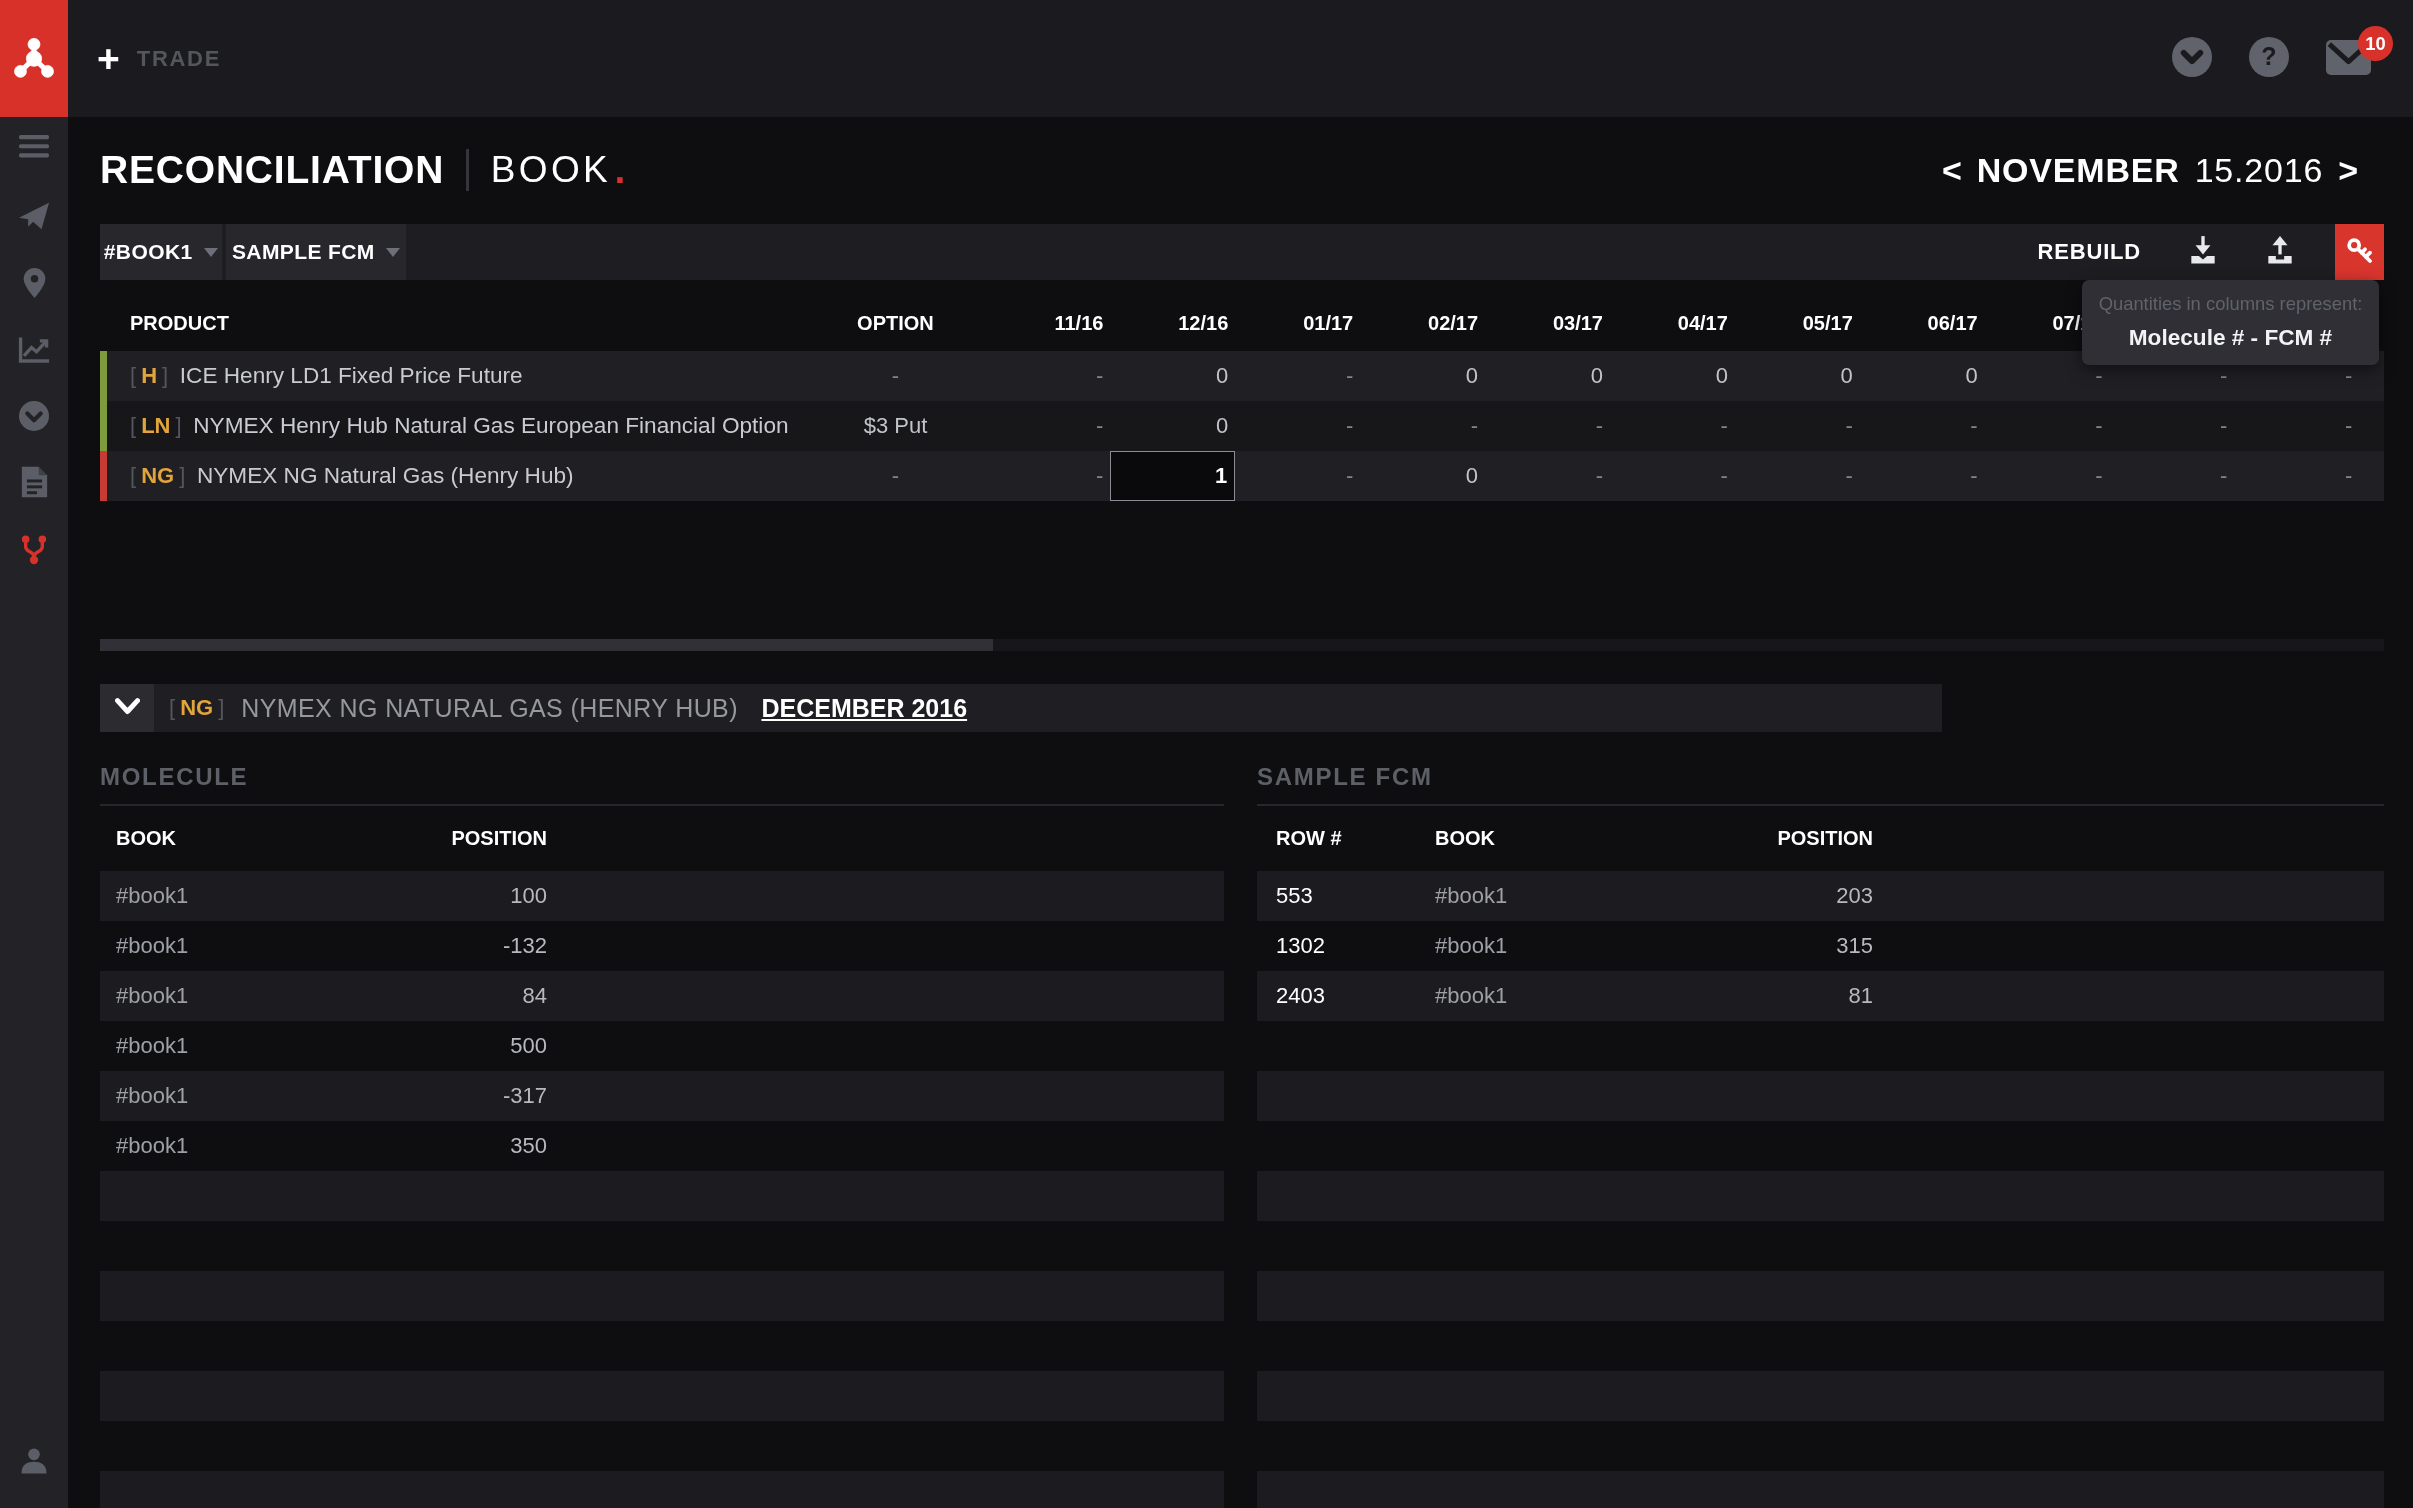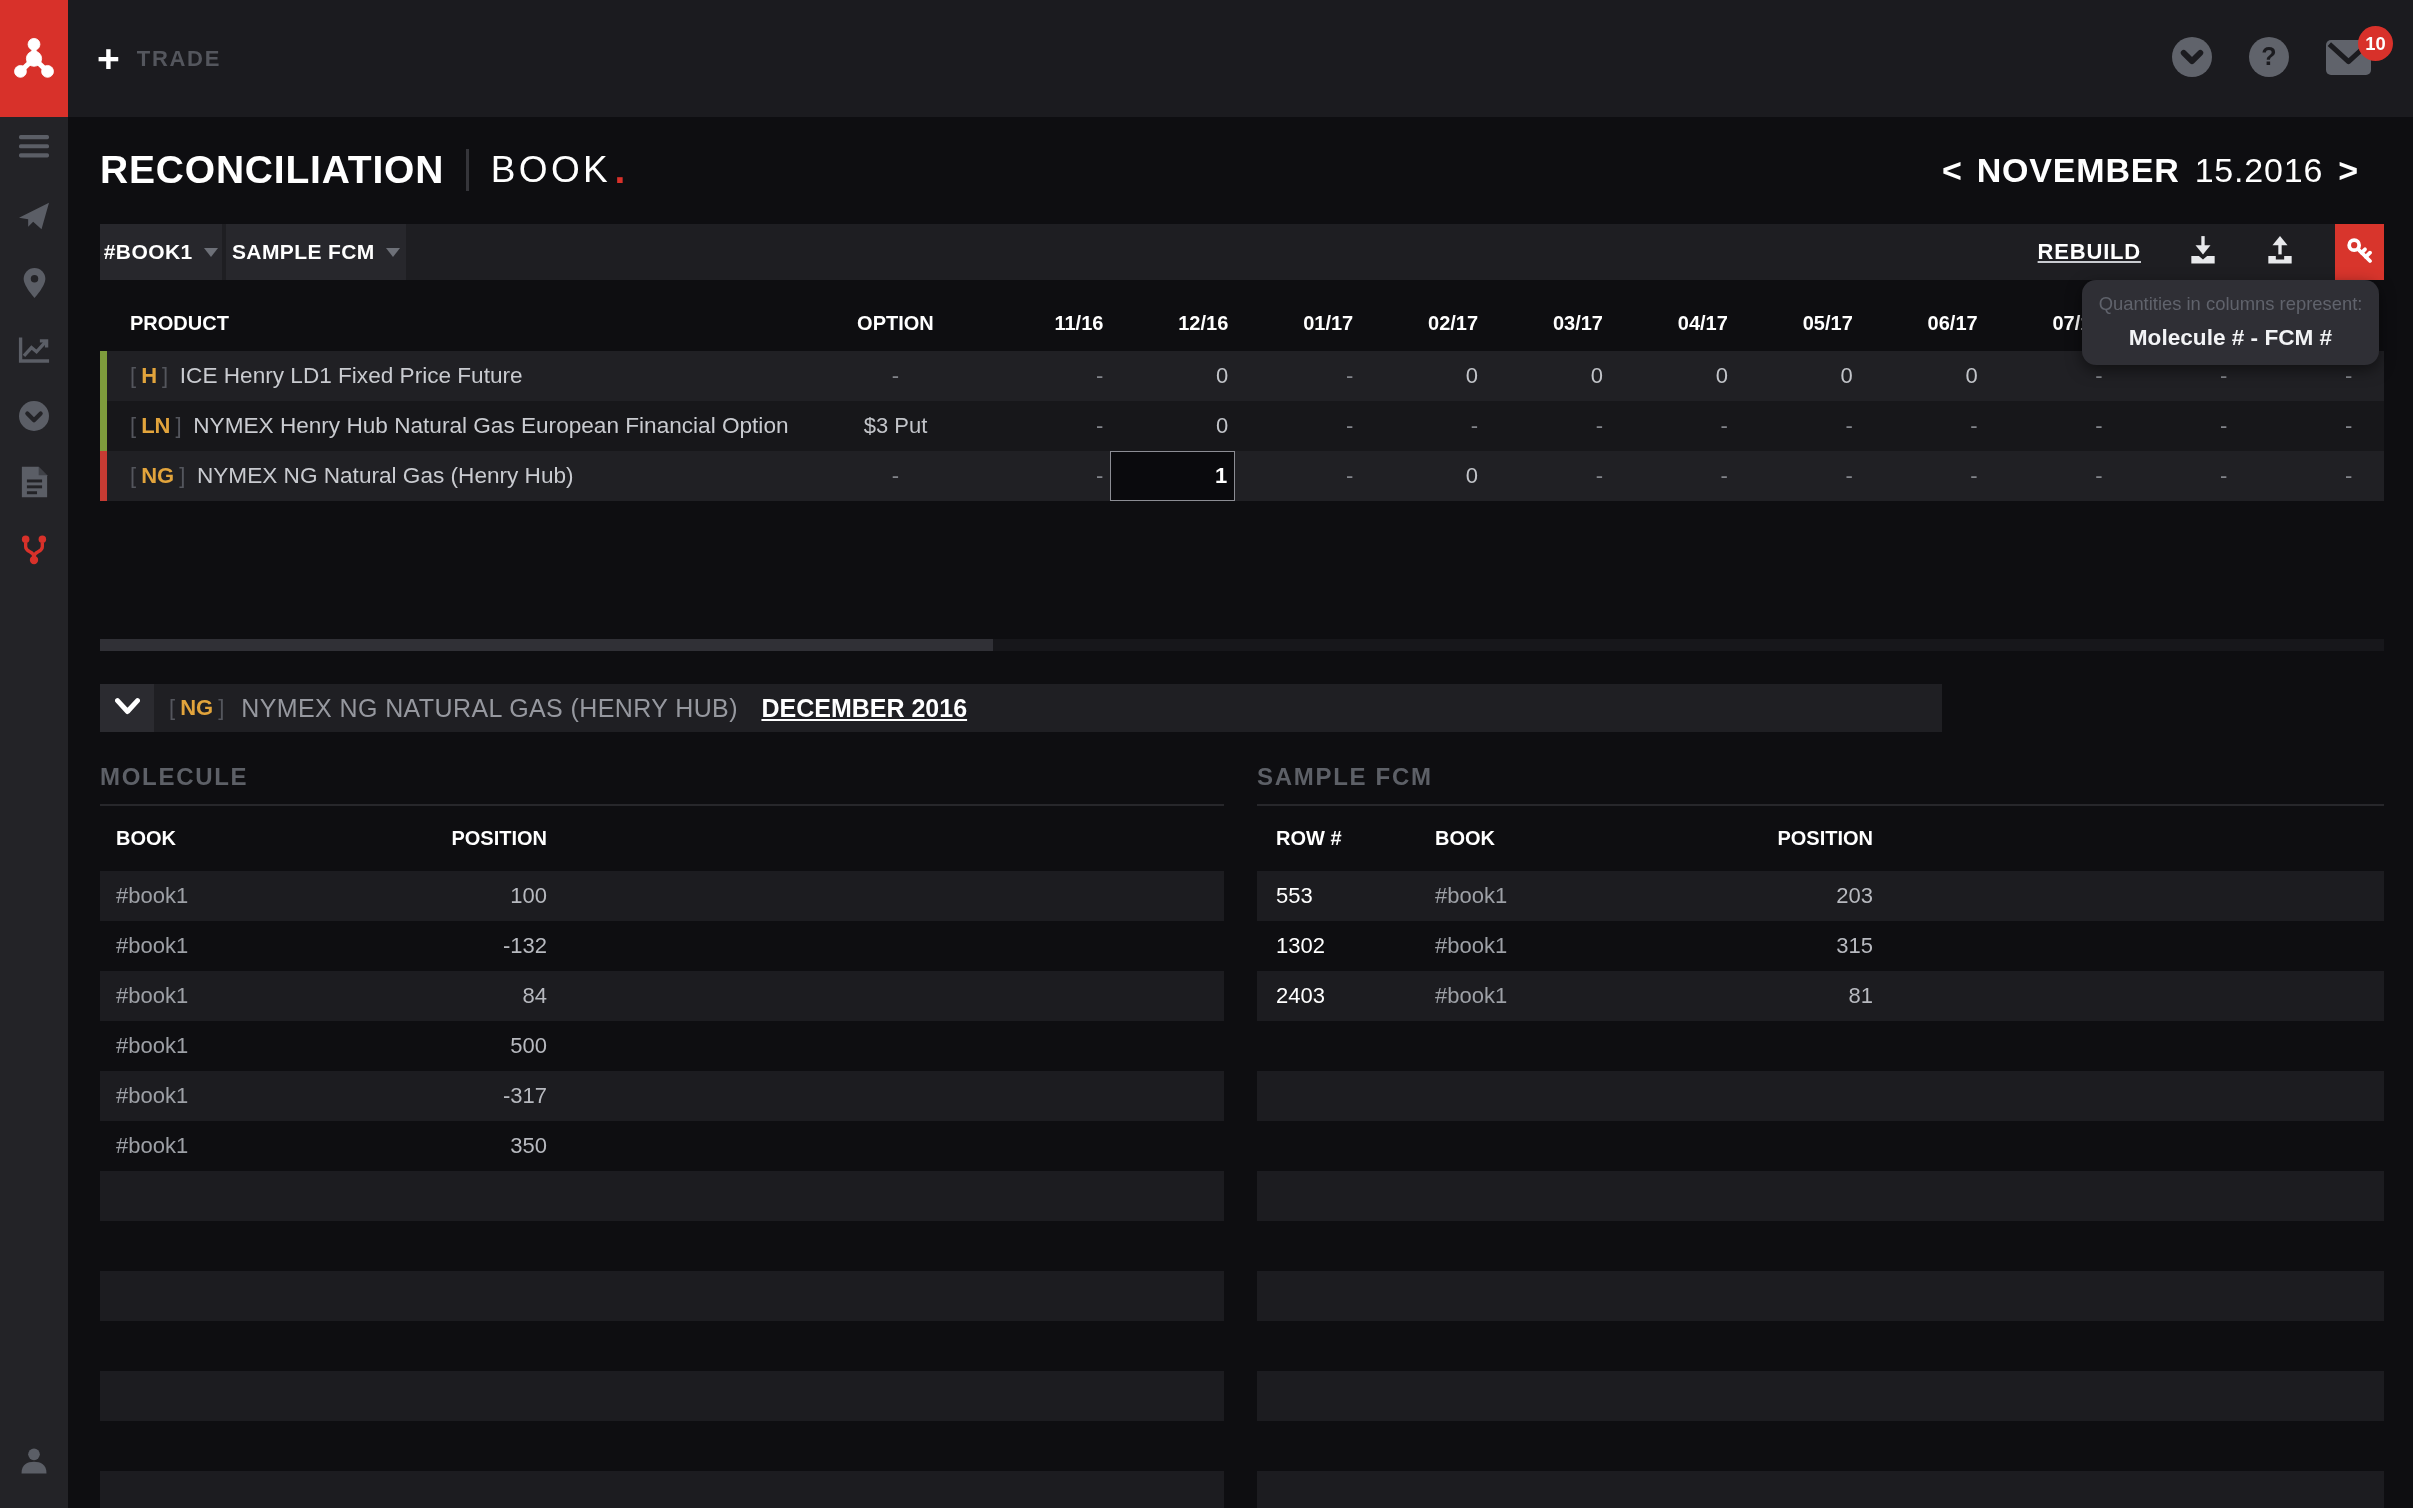--- a/index.html
+++ b/index.html
@@ -35,21 +35,21 @@
   .date-nav .chev { color:#ffffff; font-size:34px; font-weight:800; cursor:pointer; line-height:1; }
   .date-nav .month { color:#ffffff; font-size:34px; font-weight:800; letter-spacing:0.8px; }
   .date-nav .day { color:#ffffff; font-size:34px; font-weight:500; letter-spacing:0.8px; }
   
   .toolbar { position:absolute; left:100px; top:224px; width:2284px; height:56px; background:#1e1e22; display:flex; align-items:stretch; }
   .tb-btn { background:#27272c; display:flex; align-items:center; justify-content:center; gap:11.7px;
             color:#fff; font-size:21px; font-weight:800; letter-spacing:0.4px; cursor:pointer; }
   .tb-btn.book { width:122px; margin-right:4.2px; }
   .tb-btn.fcm  { width:180px; }
   .caret { width:0; height:0; border-left:7.5px solid transparent; border-right:7.5px solid transparent; border-top:9.2px solid #6d7078; }
-  .tb-right { margin-left:auto; display:flex; align-items:center;text-decoration:underline; }
+  .tb-right { margin-left:auto; display:flex; align-items:center; }
   .rebuild { color:#ffffff; font-size:22px; font-weight:800; letter-spacing:0.8px; cursor:pointer; }
   .io-icon { margin-left:47px; display:flex; align-items:center; cursor:pointer; }
   .key-btn { margin-left:40px; width:49px; height:56px; background:#d8352c; display:flex; align-items:center; justify-content:center; cursor:pointer; }
   
   .ptable { position:absolute; left:100px; top:296px; width:2284px; }
   .phead { display:flex; height:55px; align-items:center; color:#ffffff; font-size:20px; font-weight:800; }
   .prow { position:relative; display:flex; height:50px; align-items:center; font-size:22px; }
   .prow.light { background:#202024; }
   .prow.dark  { background:#17171a; }
   .strip { position:absolute; left:0; top:0; bottom:0; width:6.7px; }
@@ -86,21 +86,21 @@
   .pmrow.light { background:#1c1c20; }
   .mc1 { width:253px; padding-left:16px; color:#9da0a6; }
   .mc2 { width:194px; text-align:right; color:#b7b9bf; }
   .fc1 { width:178px; padding-left:19px; color:#ffffff; }
   .fc2 { width:243px; color:#9da0a6; }
   .fc3 { width:195px; text-align:right; color:#b7b9bf; }
   .panel-hdr .mc1, .panel-hdr .fc1, .panel-hdr .fc2 { color:#ffffff; }
   .panel-hdr .mc2, .panel-hdr .fc3 { color:#ffffff; }
   
   .tooltip { position:absolute; left:2082px; top:280px; width:297px; height:85px; background:#2f2f35;
-             border-radius:14px; box-shadow:0 5px 15px rgba(0,0,0,0.5); z-index:50; text-align:center; }
+             border-radius:7px; box-shadow:0 5px 15px rgba(0,0,0,0.5); z-index:50; text-align:center; }
   .tooltip .l1 { margin-top:13.4px; color:#60636c; font-size:18.4px; }
   .tooltip .l2 { margin-top:10px; color:#f2f3f5; font-size:22.6px; font-weight:600; }
 </style>
 </head>
 <body>
 
 <div class="topbar">
   <div class="logo">
     <span>
       <svg width="44" height="44" viewBox="0 0 52 52">

